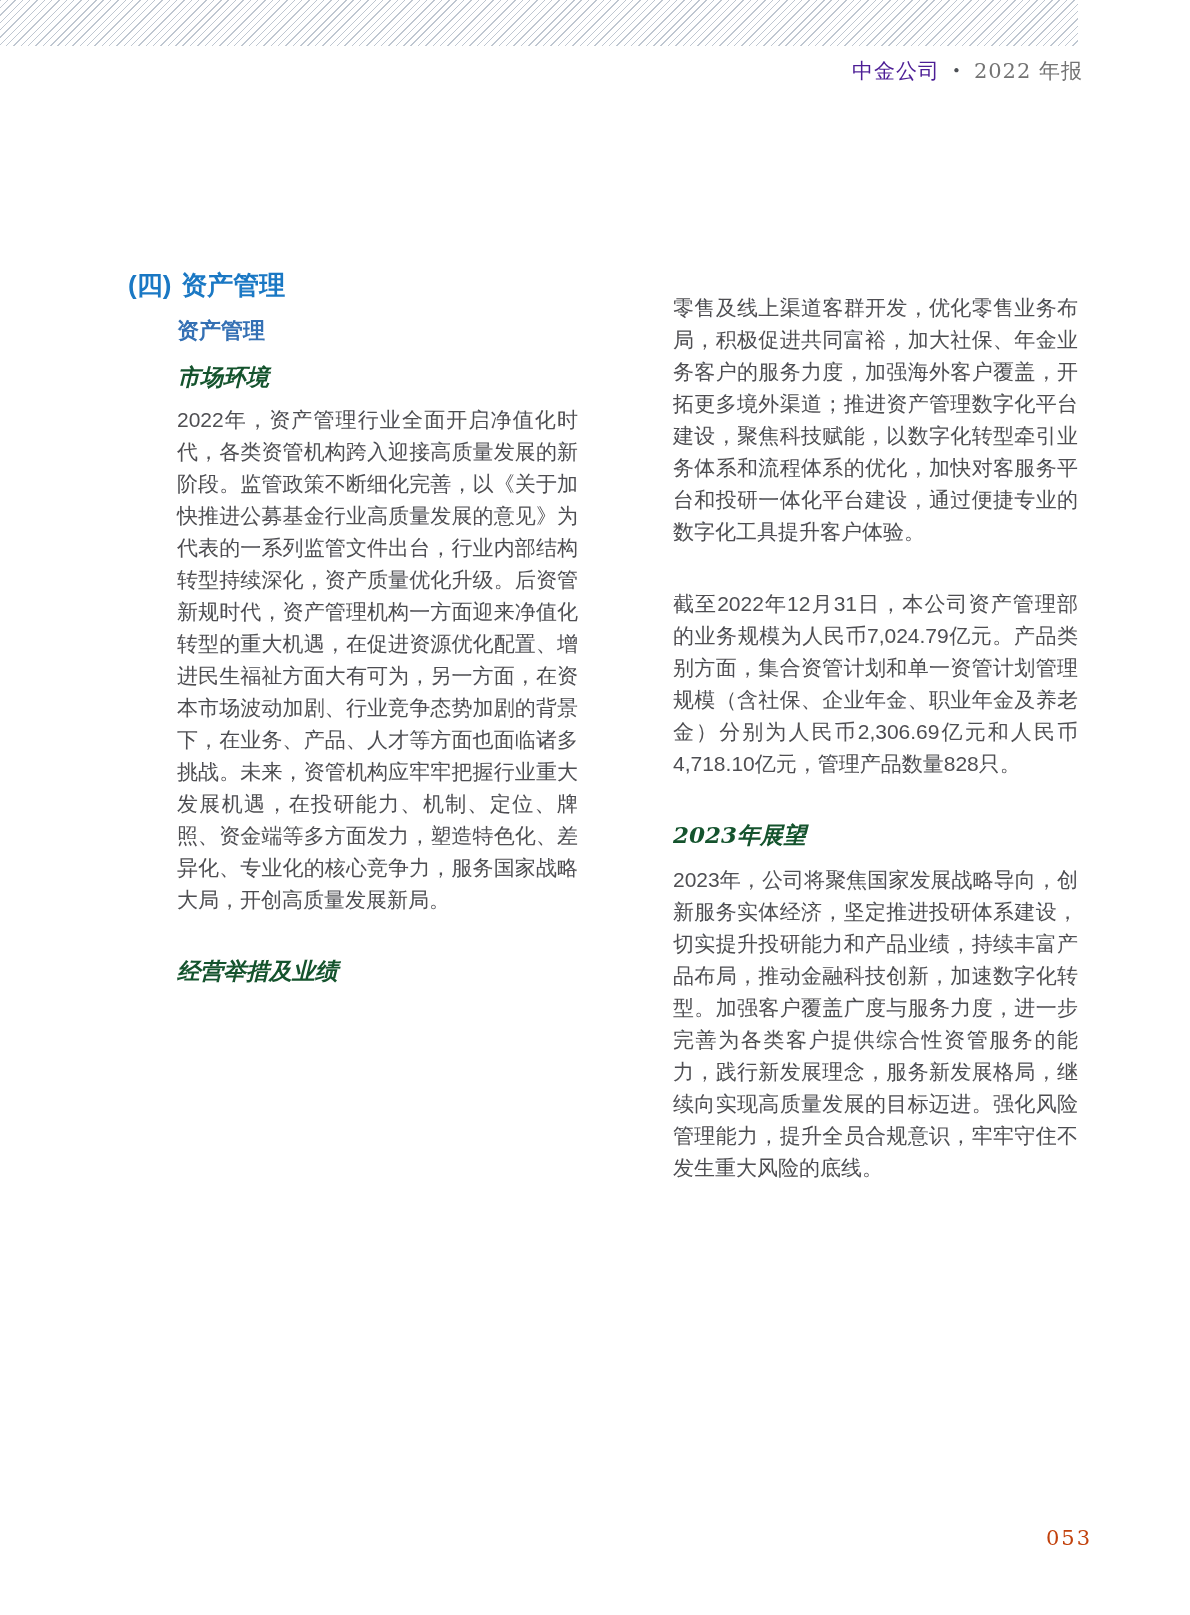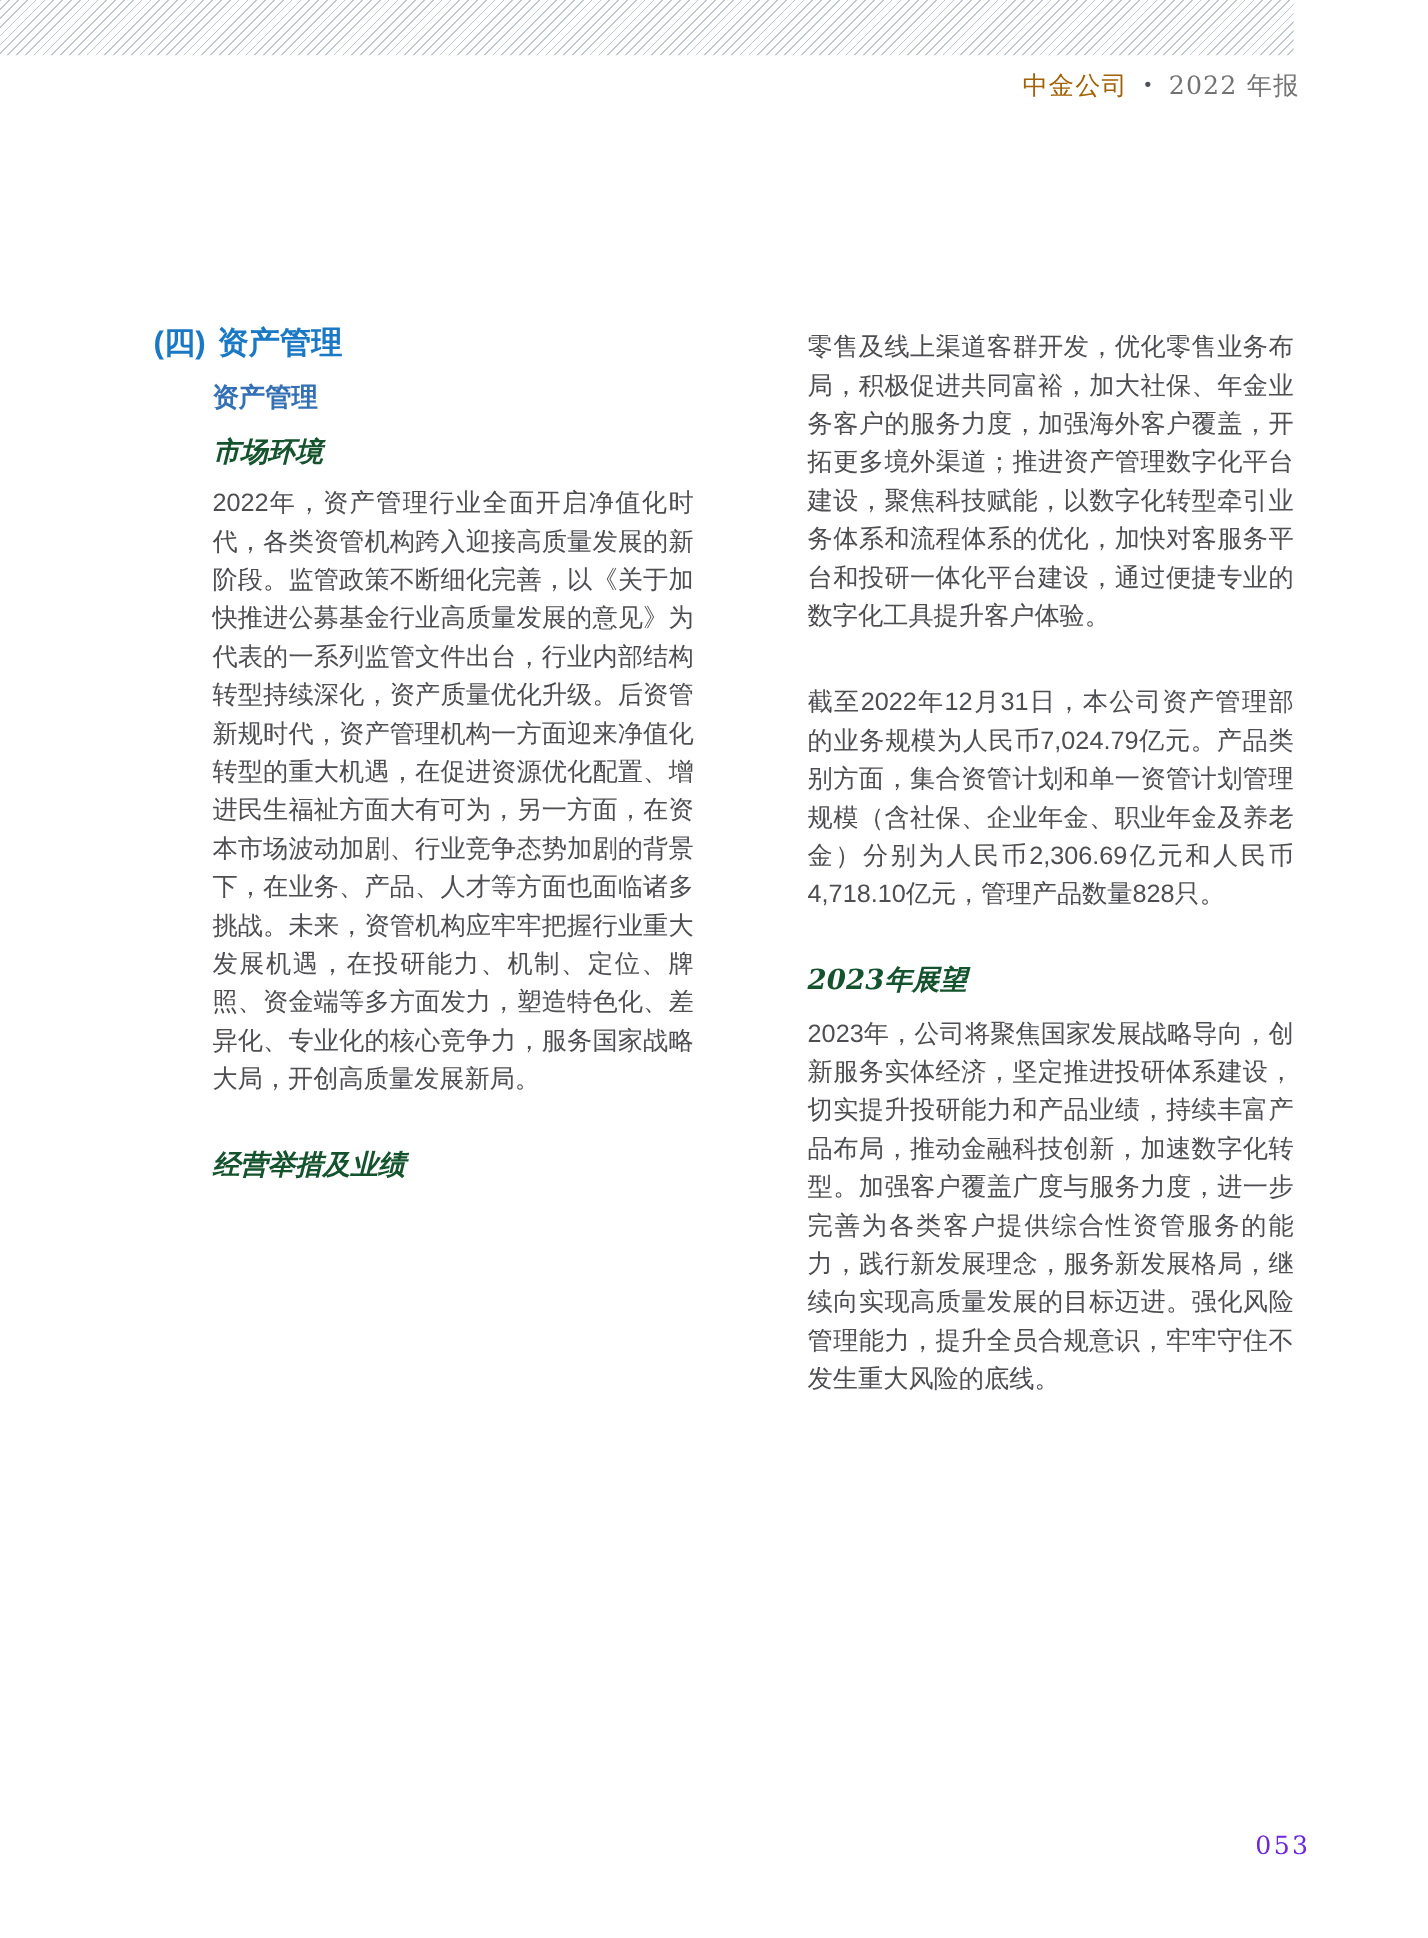--- a/index.html
+++ b/index.html
@@ -30,28 +30,28 @@
   .doc-header {
     position: absolute;
     top: 58px;
     right: 107px;
     font-family: "DejaVu Serif", "Liberation Serif", serif;
     font-size: 21px;
     line-height: 26px;
     letter-spacing: 1px;
     white-space: nowrap;
   }
-  .doc-header .company { color: #a16207; }
+  .doc-header .company { color: #4c1d95; }
   .doc-header .sep { color: #4c4f54; margin: 0 12px; font-size: 15px; vertical-align: 2px; }
   .doc-header .edition { color: #737373; }
 
   
   .col { position: absolute; text-align: justify; }
   .col-left  { left: 128px; top: 268px; width: 450px; }
-  .col-right { left: 673px; top: 274px; width: 405px; }
+  .col-right { left: 673px; top: 292px; width: 405px; }
 
   h2.section-heading {
     display: flex;
     gap: 10px;
     margin: 0 0 14px 0;
     font-size: 26px;
     line-height: 34px;
     font-weight: bold;
     color: #1a78c4;
     text-align: left;
@@ -87,21 +87,21 @@
   .col-right p.body-text { margin: 0 0 40px 0; }
 
   
   .page-number {
     position: absolute;
     left: 1046px;
     top: 1526px;
     font-family: "DejaVu Serif", "Liberation Serif", serif;
     font-size: 21px;
     letter-spacing: 2px;
-    color: #6d28d9;
+    color: #c2410c;
   }
 </style>
 </head>
 <body>
 
 <div class="page">
 
   <div class="hatch-band"></div>
 
   <div class="doc-header">

